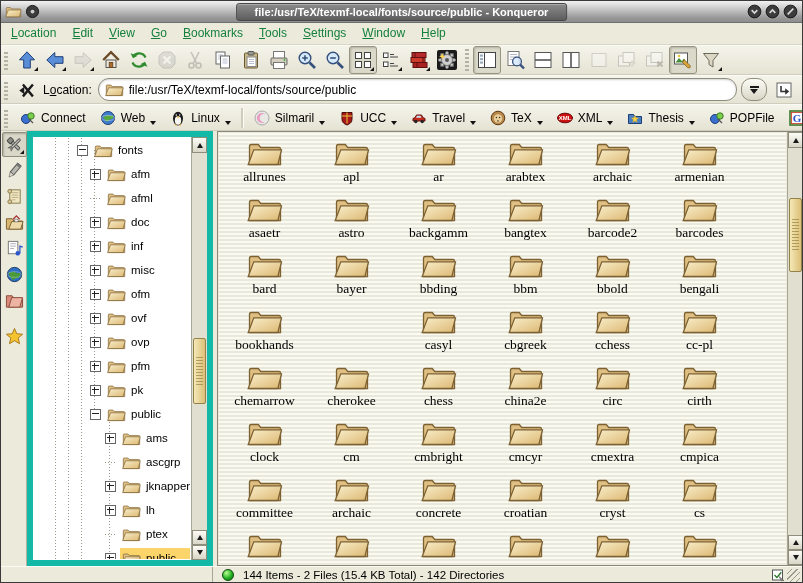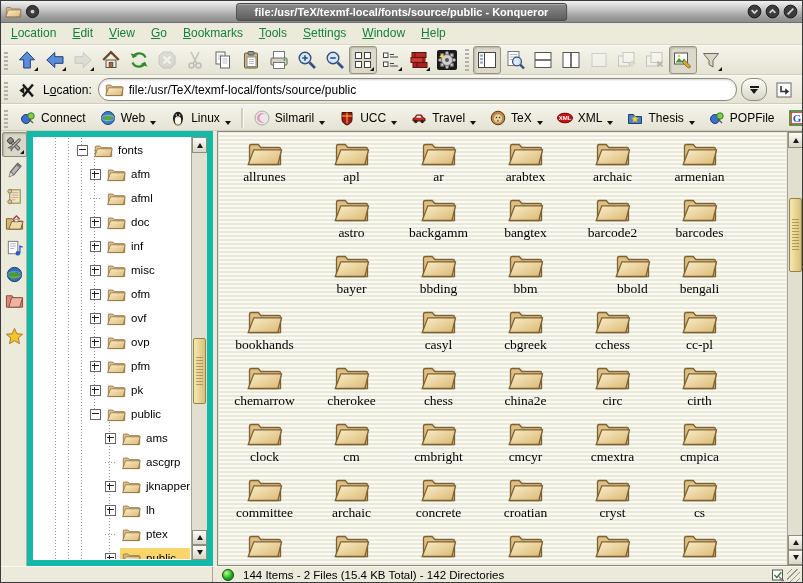--- a/index.html
+++ b/index.html
@@ -776,20 +776,26 @@
               <use href="#sym-folder"></use>
             </svg>
             <div class="clabel">archaic</div>
           </div>
           <div class="cell" style="left: 437px; top: 6px;">
             <svg class="fsvg" viewBox="0 0 36 28">
               <use href="#sym-folder"></use>
             </svg>
             <div class="clabel">armenian</div>
           </div>
+          <div class="cell" style="left: 2px; top: 62px;">
+            <svg class="fsvg" viewBox="0 0 36 28">
+              <use href="#sym-folder"></use>
+            </svg>
+            <div class="clabel">asaetr</div>
+          </div>
           <div class="cell" style="left: 89px; top: 62px;">
             <svg class="fsvg" viewBox="0 0 36 28">
               <use href="#sym-folder"></use>
             </svg>
             <div class="clabel">astro</div>
           </div>
           <div class="cell" style="left: 176px; top: 62px;">
             <svg class="fsvg" viewBox="0 0 36 28">
               <use href="#sym-folder"></use>
             </svg>
@@ -806,39 +812,45 @@
               <use href="#sym-folder"></use>
             </svg>
             <div class="clabel">barcode2</div>
           </div>
           <div class="cell" style="left: 437px; top: 62px;">
             <svg class="fsvg" viewBox="0 0 36 28">
               <use href="#sym-folder"></use>
             </svg>
             <div class="clabel">barcodes</div>
           </div>
+          <div class="cell" style="left: 2px; top: 118px;">
+            <svg class="fsvg" viewBox="0 0 36 28">
+              <use href="#sym-folder"></use>
+            </svg>
+            <div class="clabel">bard</div>
+          </div>
           <div class="cell" style="left: 89px; top: 118px;">
             <svg class="fsvg" viewBox="0 0 36 28">
               <use href="#sym-folder"></use>
             </svg>
             <div class="clabel">bayer</div>
           </div>
           <div class="cell" style="left: 176px; top: 118px;">
             <svg class="fsvg" viewBox="0 0 36 28">
               <use href="#sym-folder"></use>
             </svg>
             <div class="clabel">bbding</div>
           </div>
           <div class="cell" style="left: 263px; top: 118px;">
             <svg class="fsvg" viewBox="0 0 36 28">
               <use href="#sym-folder"></use>
             </svg>
             <div class="clabel">bbm</div>
           </div>
-          <div class="cell" style="left: 370px; top: 118px;">
+          <div class="cell" style="left: 350px; top: 118px;">
             <svg class="fsvg" viewBox="0 0 36 28">
               <use href="#sym-folder"></use>
             </svg>
             <div class="clabel">bbold</div>
           </div>
           <div class="cell" style="left: 437px; top: 118px;">
             <svg class="fsvg" viewBox="0 0 36 28">
               <use href="#sym-folder"></use>
             </svg>
             <div class="clabel">bengali</div>

